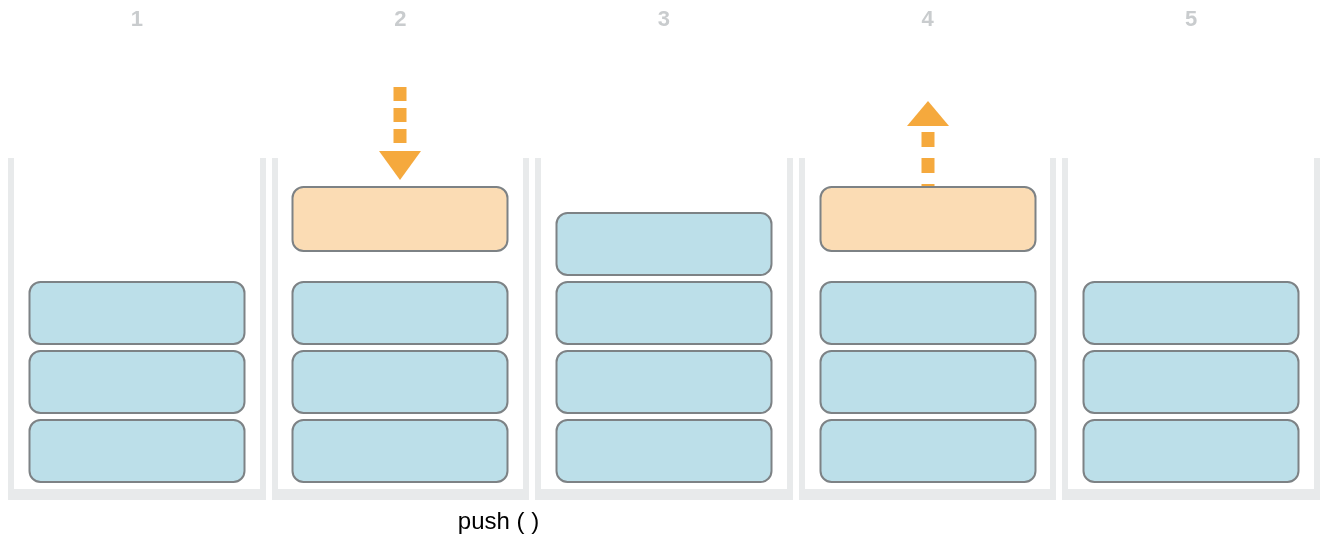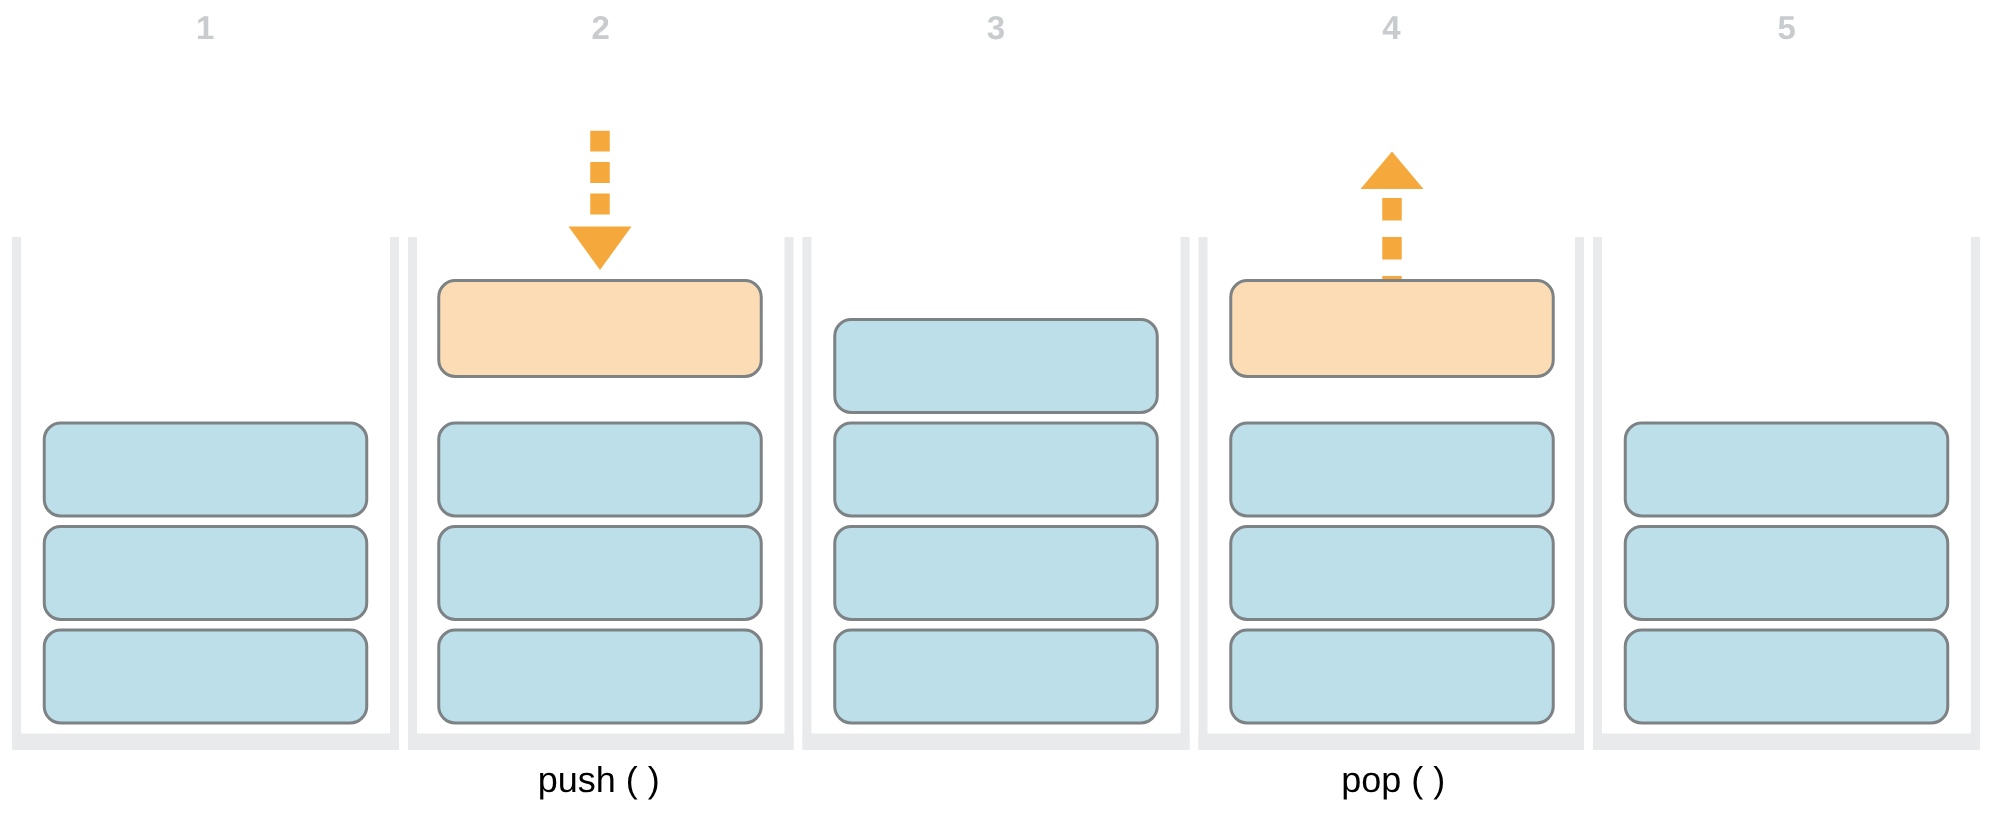--- a/index.html
+++ b/index.html
@@ -151,19 +151,16 @@
     </div>
 
   </div>
 
   <div class="labels-row">
     <div class="label-cell"></div>
     <div class="label-cell">
       <span class="op-label">push ( )</span>
     </div>
     <div class="label-cell"></div>
-    <div class="label-cell">
-      <span class="op-label">pop ( )</span>
-    </div>
     <div class="label-cell"></div>
   </div>
 
 </div>
 
 </body></html>

